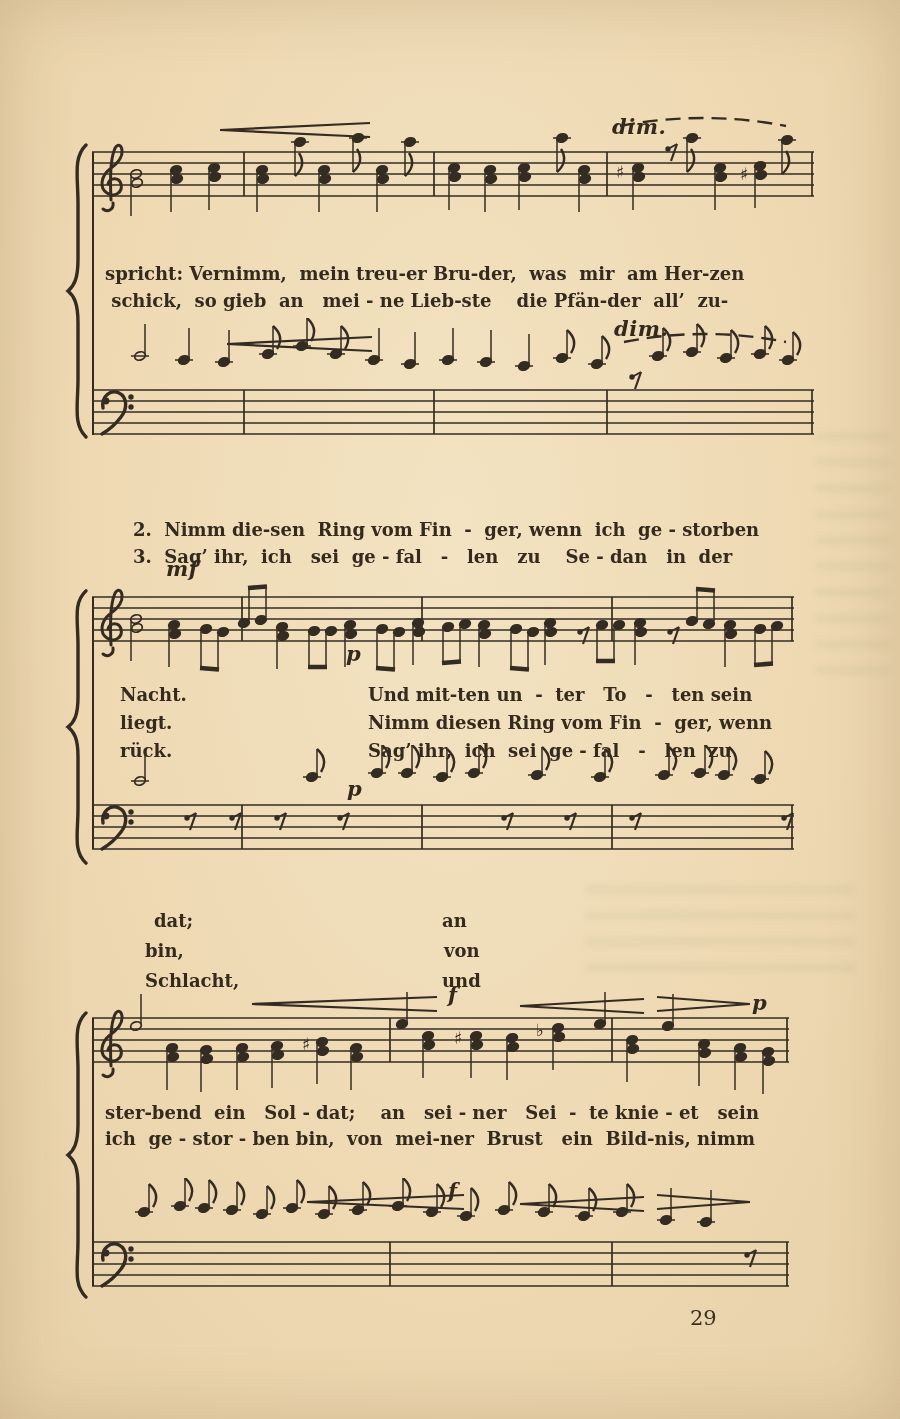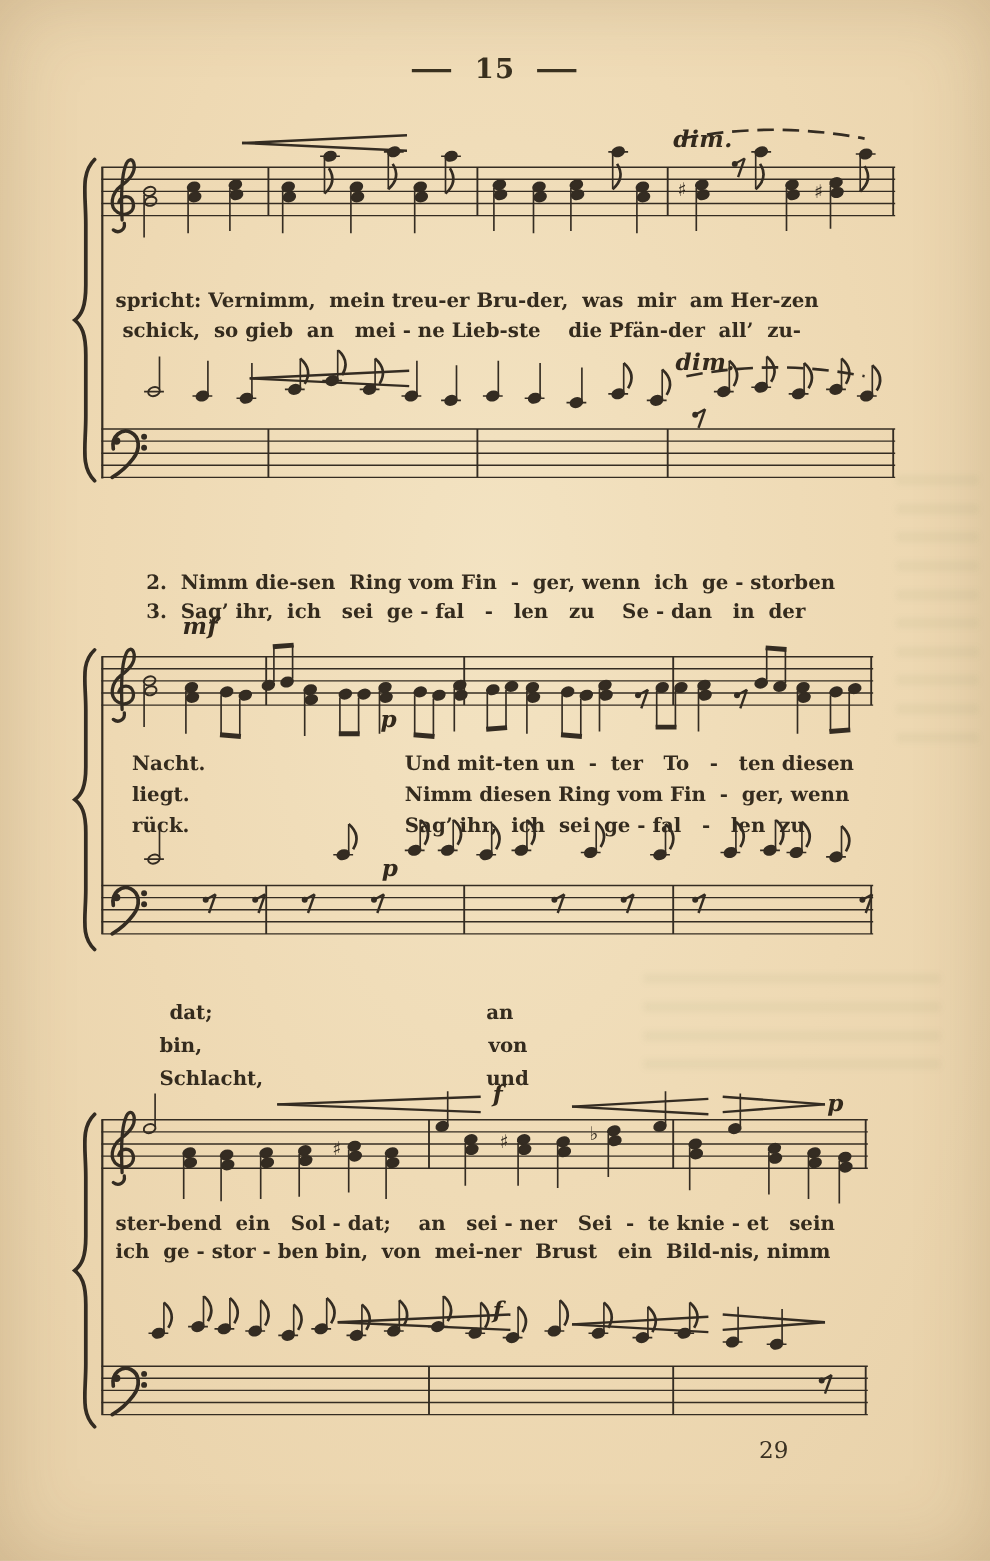--- a/index.html
+++ b/index.html
@@ -35,23 +35,20 @@
       <circle cx="8" cy="25" r="3.4" fill="#342c22" stroke="none"></circle>
       <circle cx="33" cy="21" r="2.7" fill="#342c22" stroke="none"></circle>
       <circle cx="33" cy="31" r="2.7" fill="#342c22" stroke="none"></circle>
     </g>
     <path id="brace-path" d="M 22 3 C 9 16 14 34 14 62 L 14 118 C 14 138 10 145 4 150 C 10 155 14 162 14 182 L 14 238 C 14 266 9 284 22 297" fill="none" stroke="#342c22" stroke-width="3.4" stroke-linecap="round"></path>
   </defs>
 </svg>
 
 <div class="page">
 
-  <div class="pgnum">
-    <span class="dash">—</span><span>15</span><span class="dash">—</span>
-  </div>
 
   <div class="smudge" style="left:815px;top:425px;width:75px;height:250px;"></div>
   <div class="smudge" style="left:585px;top:882px;width:270px;height:90px;"></div>
 
   <svg class="brace" style="left:64px;top:142px;height:298px;" viewBox="0 0 26 300" preserveAspectRatio="none">
       <use href="#brace-path"></use>
     </svg>
   <div class="sysline" style="left:92px;top:152px;height:283px;"></div>
 
   <svg class="staff" style="left:92px;top:112px;" width="722" height="128" viewBox="0 0 722 128">
@@ -325,21 +322,21 @@
       <ellipse cx="668" cy="46" rx="5.4" ry="4" fill="#342c22" stroke="#342c22" stroke-width="1.8" transform="rotate(-18 668 46)"></ellipse>
       <ellipse cx="685" cy="43" rx="5.4" ry="4" fill="#342c22" stroke="#342c22" stroke-width="1.8" transform="rotate(-18 685 43)"></ellipse>
       <line x1="663" y1="49" x2="663" y2="82" stroke="#342c22" stroke-width="1.5"></line>
       <line x1="680" y1="46" x2="680" y2="80.5" stroke="#342c22" stroke-width="1.5"></line>
       <line x1="662" y1="82" x2="681" y2="80.5" stroke="#342c22" stroke-width="4.5"></line>
     </svg>
 
   <span class="dyn" style="left:346px;top:641px;">p</span>
 
   <div class="lyr" style="left:120px;top:684px;text-align:center;">Nacht.</div>
-  <div class="lyr" style="left:368px;top:684px;">Und mit-ten un  -  ter   To   -   ten diesen</div>
+  <div class="lyr" style="left:368px;top:684px;">Und mit-ten un  -  ter   To   -   ten sein</div>
   <div class="lyr" style="left:120px;top:712px;">liegt.</div>
   <div class="lyr" style="left:368px;top:712px;">Nimm diesen Ring vom Fin  -  ger, wenn</div>
   <div class="lyr" style="left:120px;top:740px;">rück.</div>
   <div class="lyr" style="left:368px;top:740px;">Sag’ ihr,  ich  sei  ge - fal   -   len  zu</div>
 
   <span class="dyn" style="left:347px;top:776px;">p</span>
 
   <svg class="staff" style="left:92px;top:745px;" width="702" height="126" viewBox="0 0 702 126">
       <line x1="0" y1="60" x2="702" y2="60" stroke="#342c22" stroke-width="1.3"></line>
       <line x1="0" y1="71" x2="702" y2="71" stroke="#342c22" stroke-width="1.3"></line>

